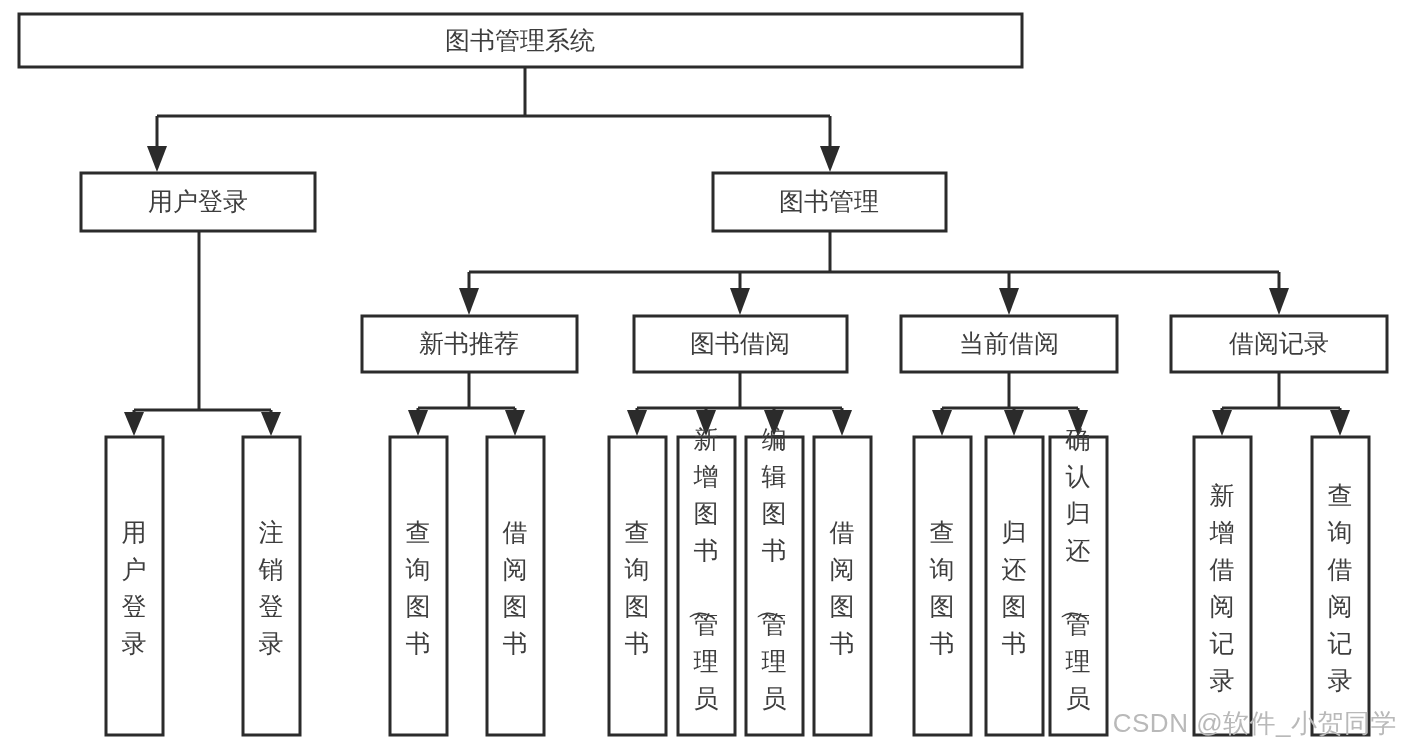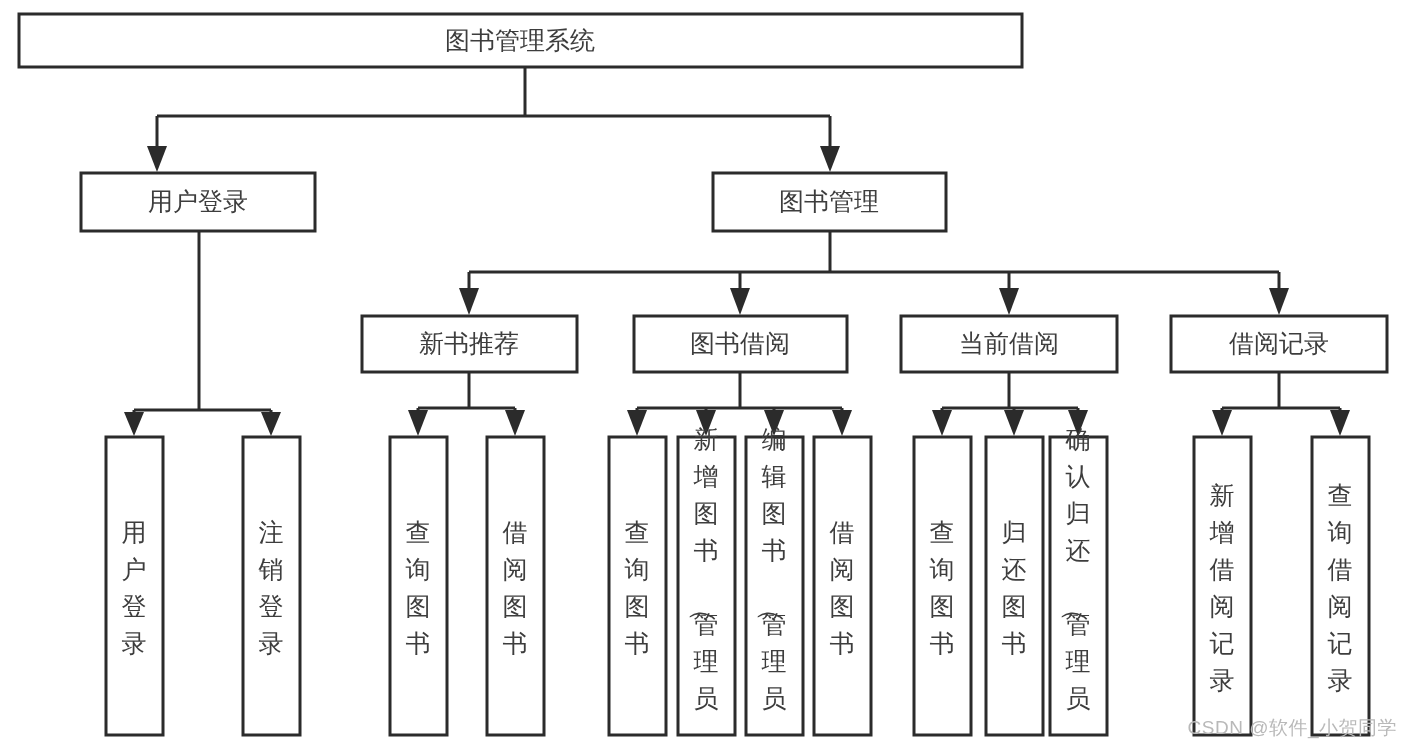--- a/index.html
+++ b/index.html
@@ -55,21 +55,21 @@
     text-anchor: middle;
   }
   .node-label-v tspan {
     font-family: "Liberation Sans", "DejaVu Sans", sans-serif;
   }
   .watermark-text {
     position: absolute;
     right: 8px;
     bottom: 6px;
     font-family: "Liberation Sans", "DejaVu Sans", sans-serif;
-    font-size: 19px;
+    font-size: 26px;
     color: #b9b9b9;
     white-space: nowrap;
     letter-spacing: 0.5px;
     pointer-events: none;
   }
 </style>
 </head>
 <body>
 
 <div id="diagram-root">

